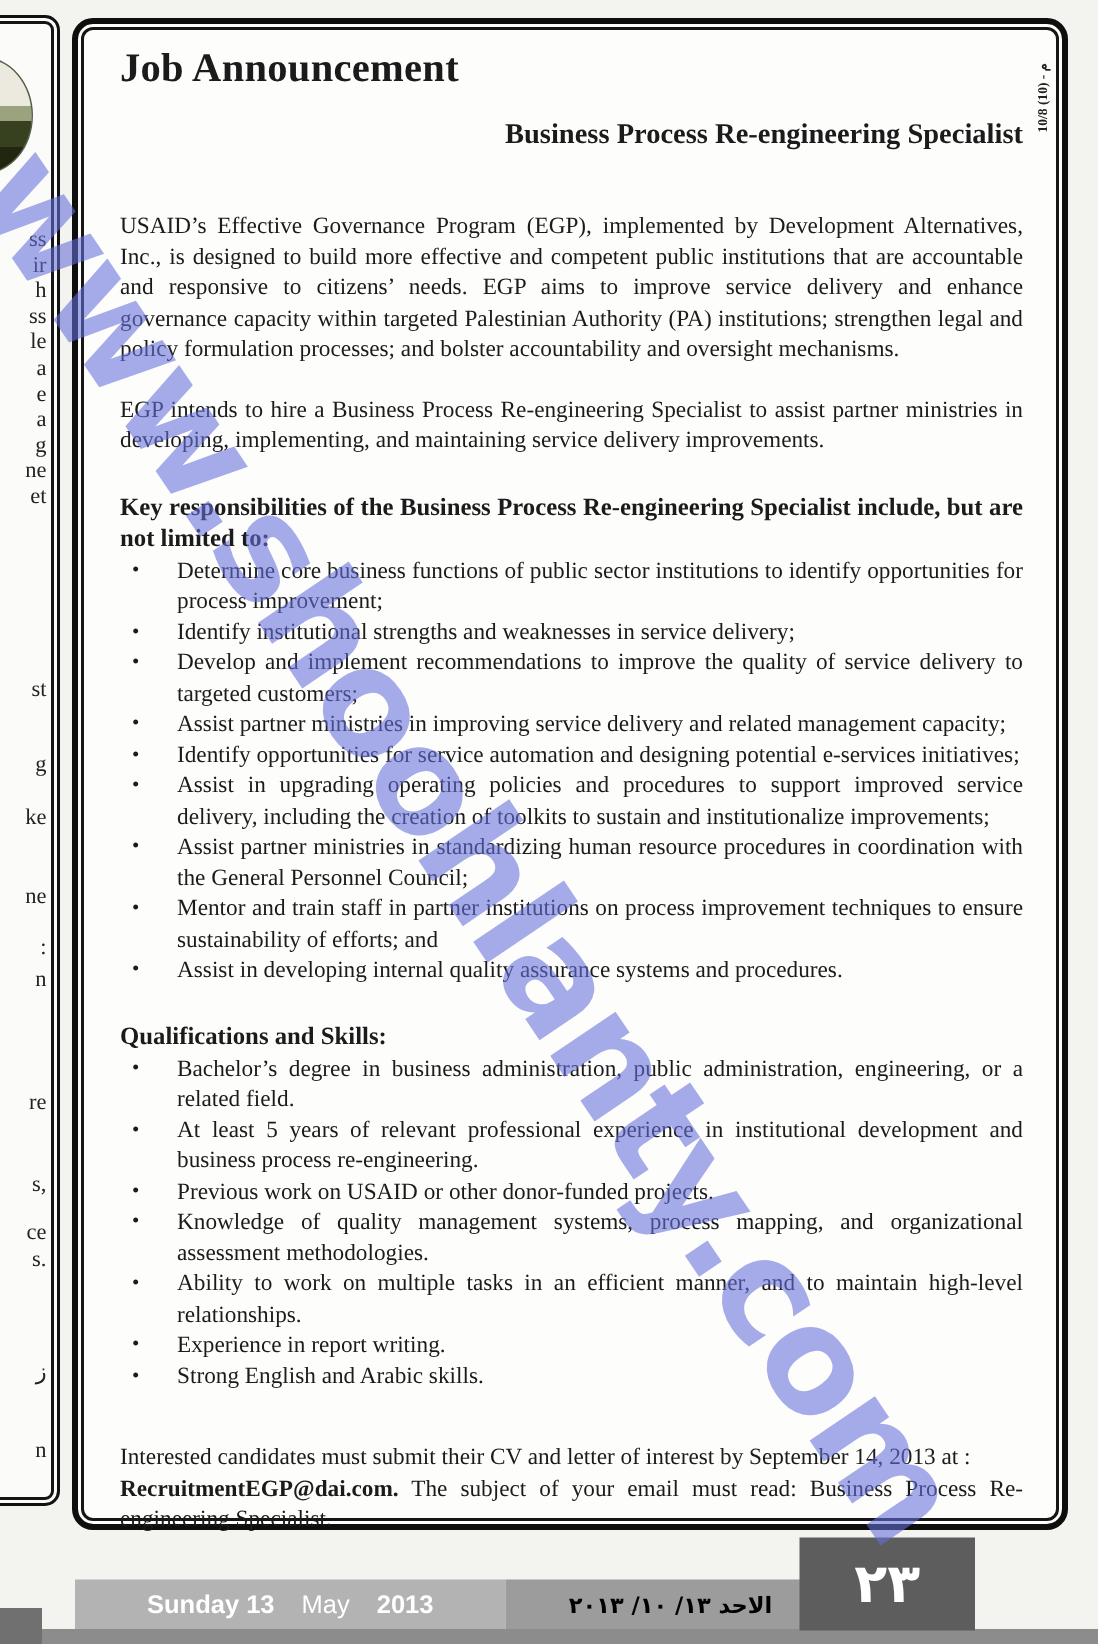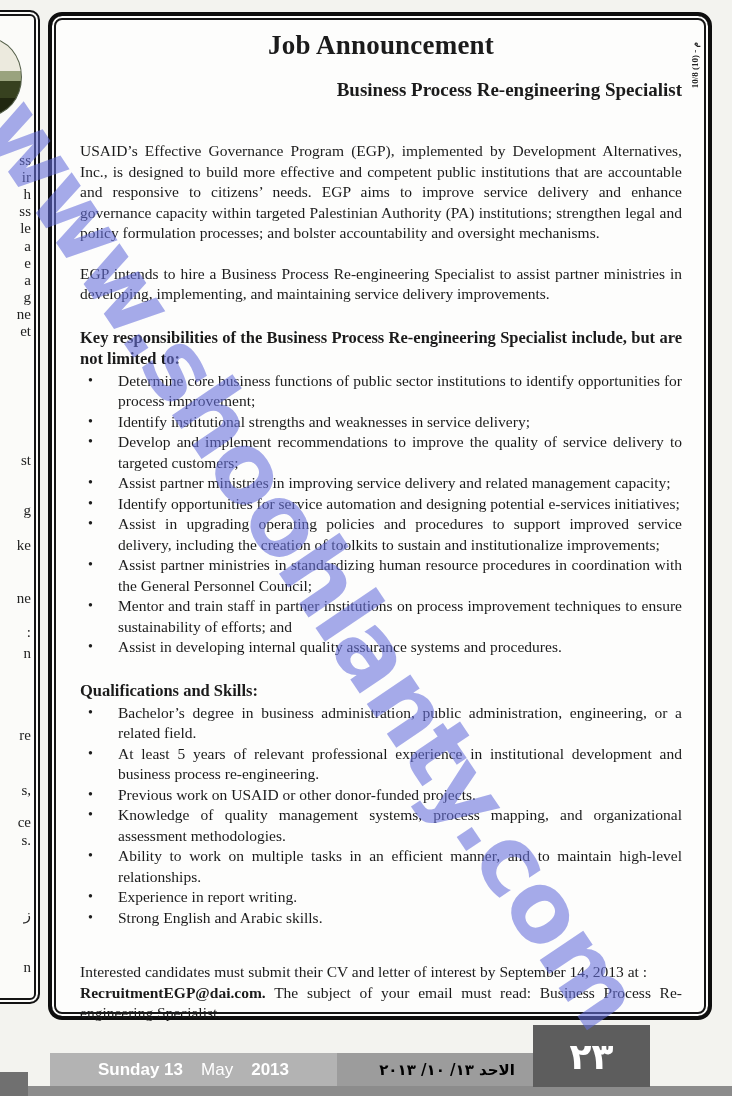--- a/index.html
+++ b/index.html
@@ -41,21 +41,21 @@
     box-sizing:border-box;
     padding:0 26px 0 28px;
   }
   .side-note{
     position:absolute;right:8px;top:26px;
     writing-mode:vertical-rl;transform:rotate(180deg);
     font-size:9px;letter-spacing:.5px;color:#222;
     font-family:"Liberation Serif",serif;font-weight:bold;
   }
   .title{
-    margin:14px 0 0;text-align:center;
+    margin:14px 0 0;
     font-size:27px;font-weight:bold;letter-spacing:.2px;
   }
   .subtitle{
     margin:18px 0 0;text-align:right;
     font-size:19px;font-weight:bold;
   }
   .para{
     margin:20px 0 0;
     font-size:15.5px;line-height:20.5px;text-align:justify;
   }

